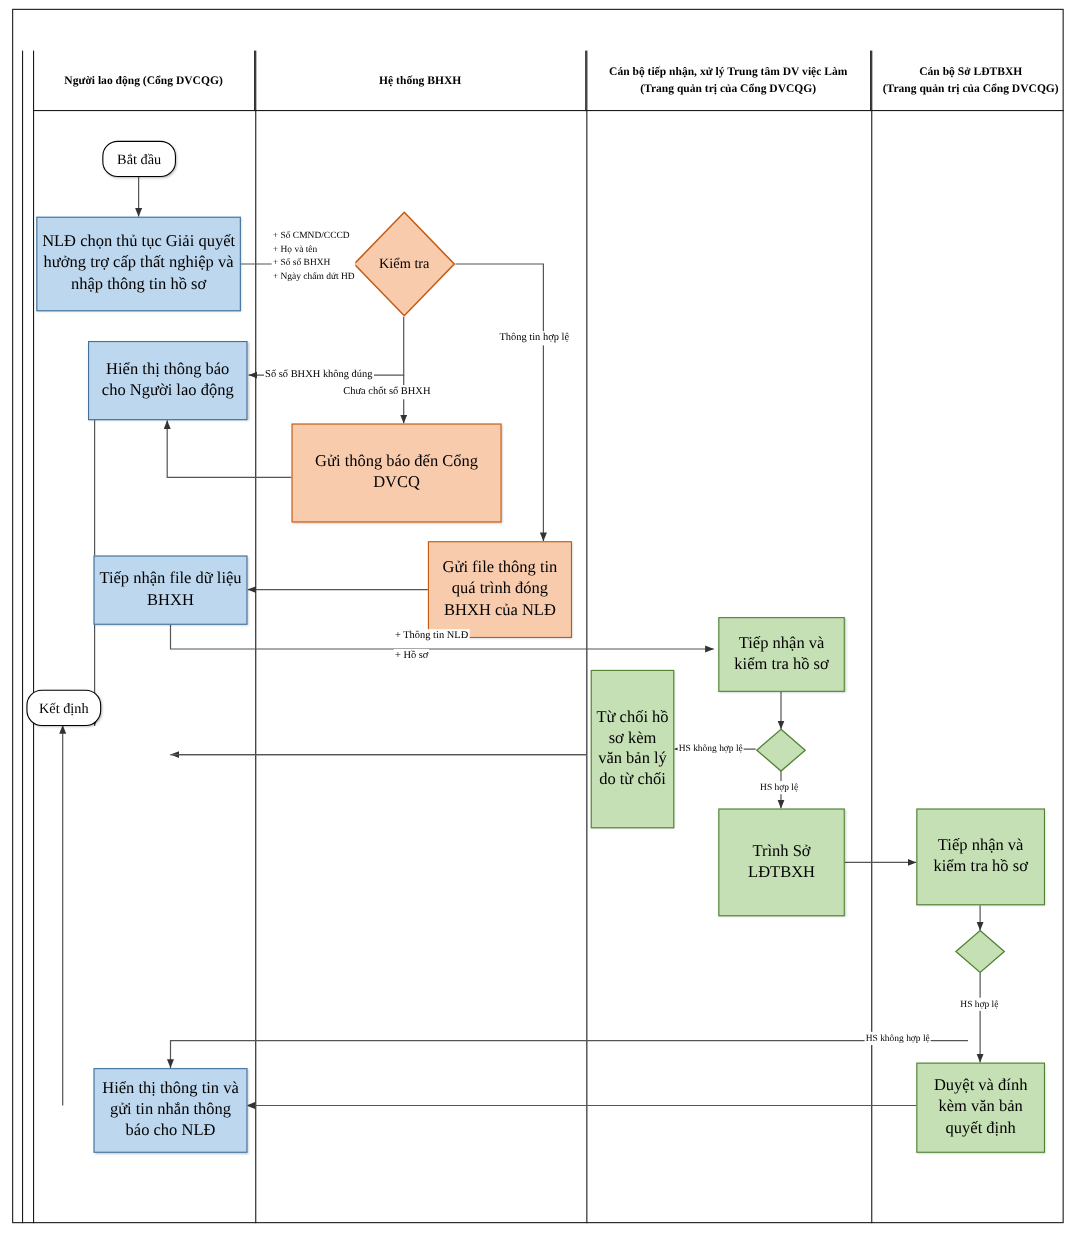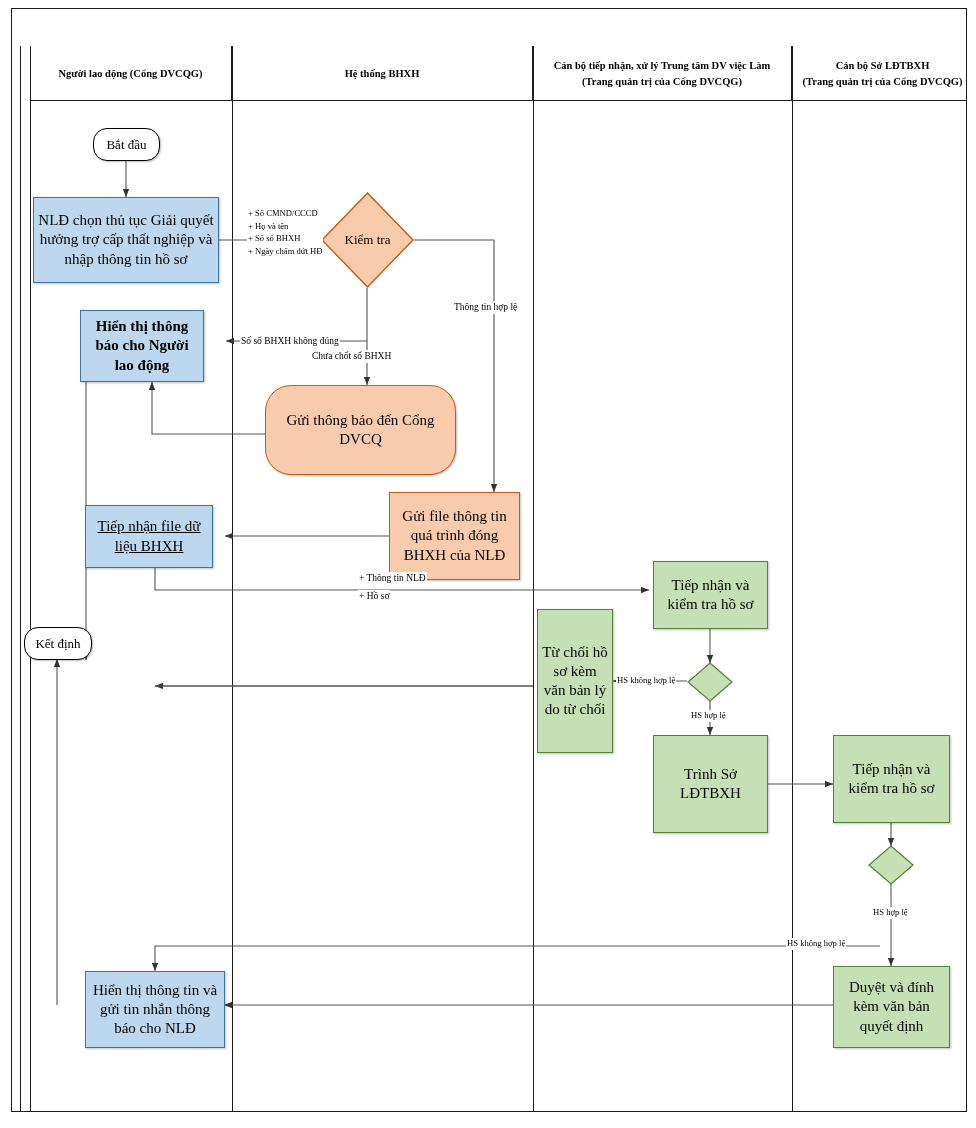--- a/index.html
+++ b/index.html
@@ -172,44 +172,44 @@
   </svg>
 
   <div class="terminator" style="left:93px;top:128px;width:67px;height:33px;">
     <span>Bắt đầu</span>
   </div>
 
   <div class="node blue" style="left:33px;top:197px;width:186px;height:86px;">
     <span class="lbl">NLĐ chọn thủ tục Giải quyết hưởng trợ cấp thất nghiệp và nhập thông tin hồ sơ</span>
   </div>
 
-  <div class="node blue" style="left:80px;top:310px;width:124px;height:72px;font-weight:bold;">
+  <div class="node blue" style="left:80px;top:310px;width:145px;height:72px;">
     <span class="lbl">Hiển thị thông báo cho Người lao động</span>
   </div>
 
-  <div class="node blue" style="left:85px;top:505px;width:128px;height:63px;text-decoration:underline;">
+  <div class="node blue" style="left:85px;top:505px;width:140px;height:63px;">
     <span class="lbl">Tiếp nhận file dữ liệu BHXH</span>
   </div>
 
   <div class="terminator" style="left:24px;top:627px;width:68px;height:33px;">
     <span>Kết định</span>
   </div>
 
   <div class="node blue" style="left:85px;top:971px;width:140px;height:77px;">
     <span class="lbl">Hiển thị thông tin và gửi tin nhắn thông báo cho NLĐ</span>
   </div>
 
   <div class="diamond" style="left:321px;top:192px;width:93px;height:96px;">
     <svg class="dshape" viewBox="0 0 93 96" preserveAspectRatio="none">
       <polygon points="46.5,1 92,48 46.5,95 1,48" fill="#f8cbad" stroke="#c55a11" stroke-width="1.4"></polygon>
     </svg>
     <span class="dtext">Kiểm tra</span>
   </div>
 
-  <div class="node orange" style="left:265px;top:385px;width:191px;height:90px;border-radius:26px;">
+  <div class="node orange" style="left:265px;top:385px;width:191px;height:90px;">
     <span class="lbl">Gửi thông báo đến Cổng DVCQ</span>
   </div>
 
   <div class="node orange" style="left:389px;top:492px;width:131px;height:88px;">
     <span class="lbl">Gửi file thông tin quá trình đóng BHXH của NLĐ</span>
   </div>
 
   <div class="node green" style="left:653px;top:561px;width:115px;height:68px;">
     <span class="lbl">Tiếp nhận và kiểm tra hồ sơ</span>
   </div>

